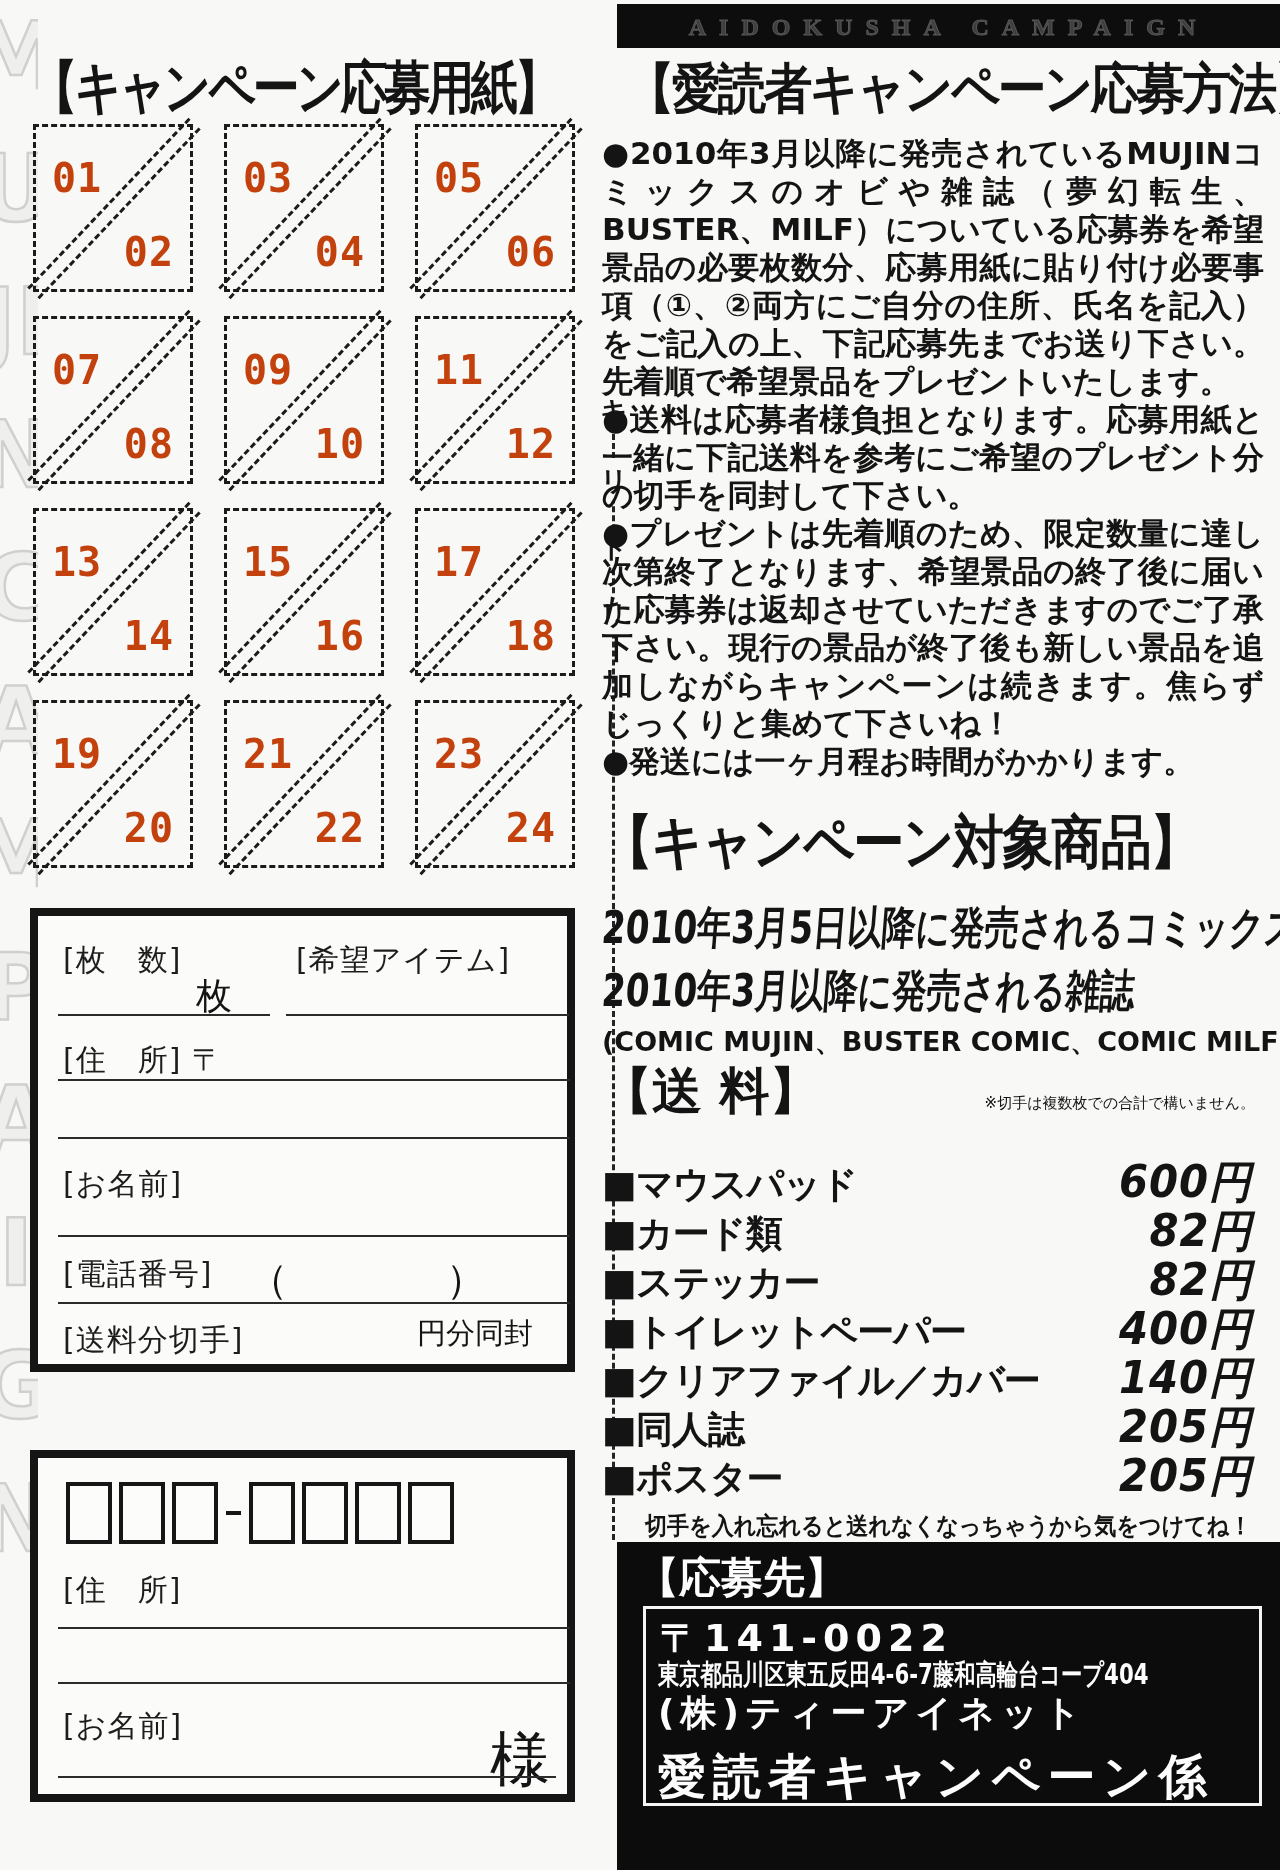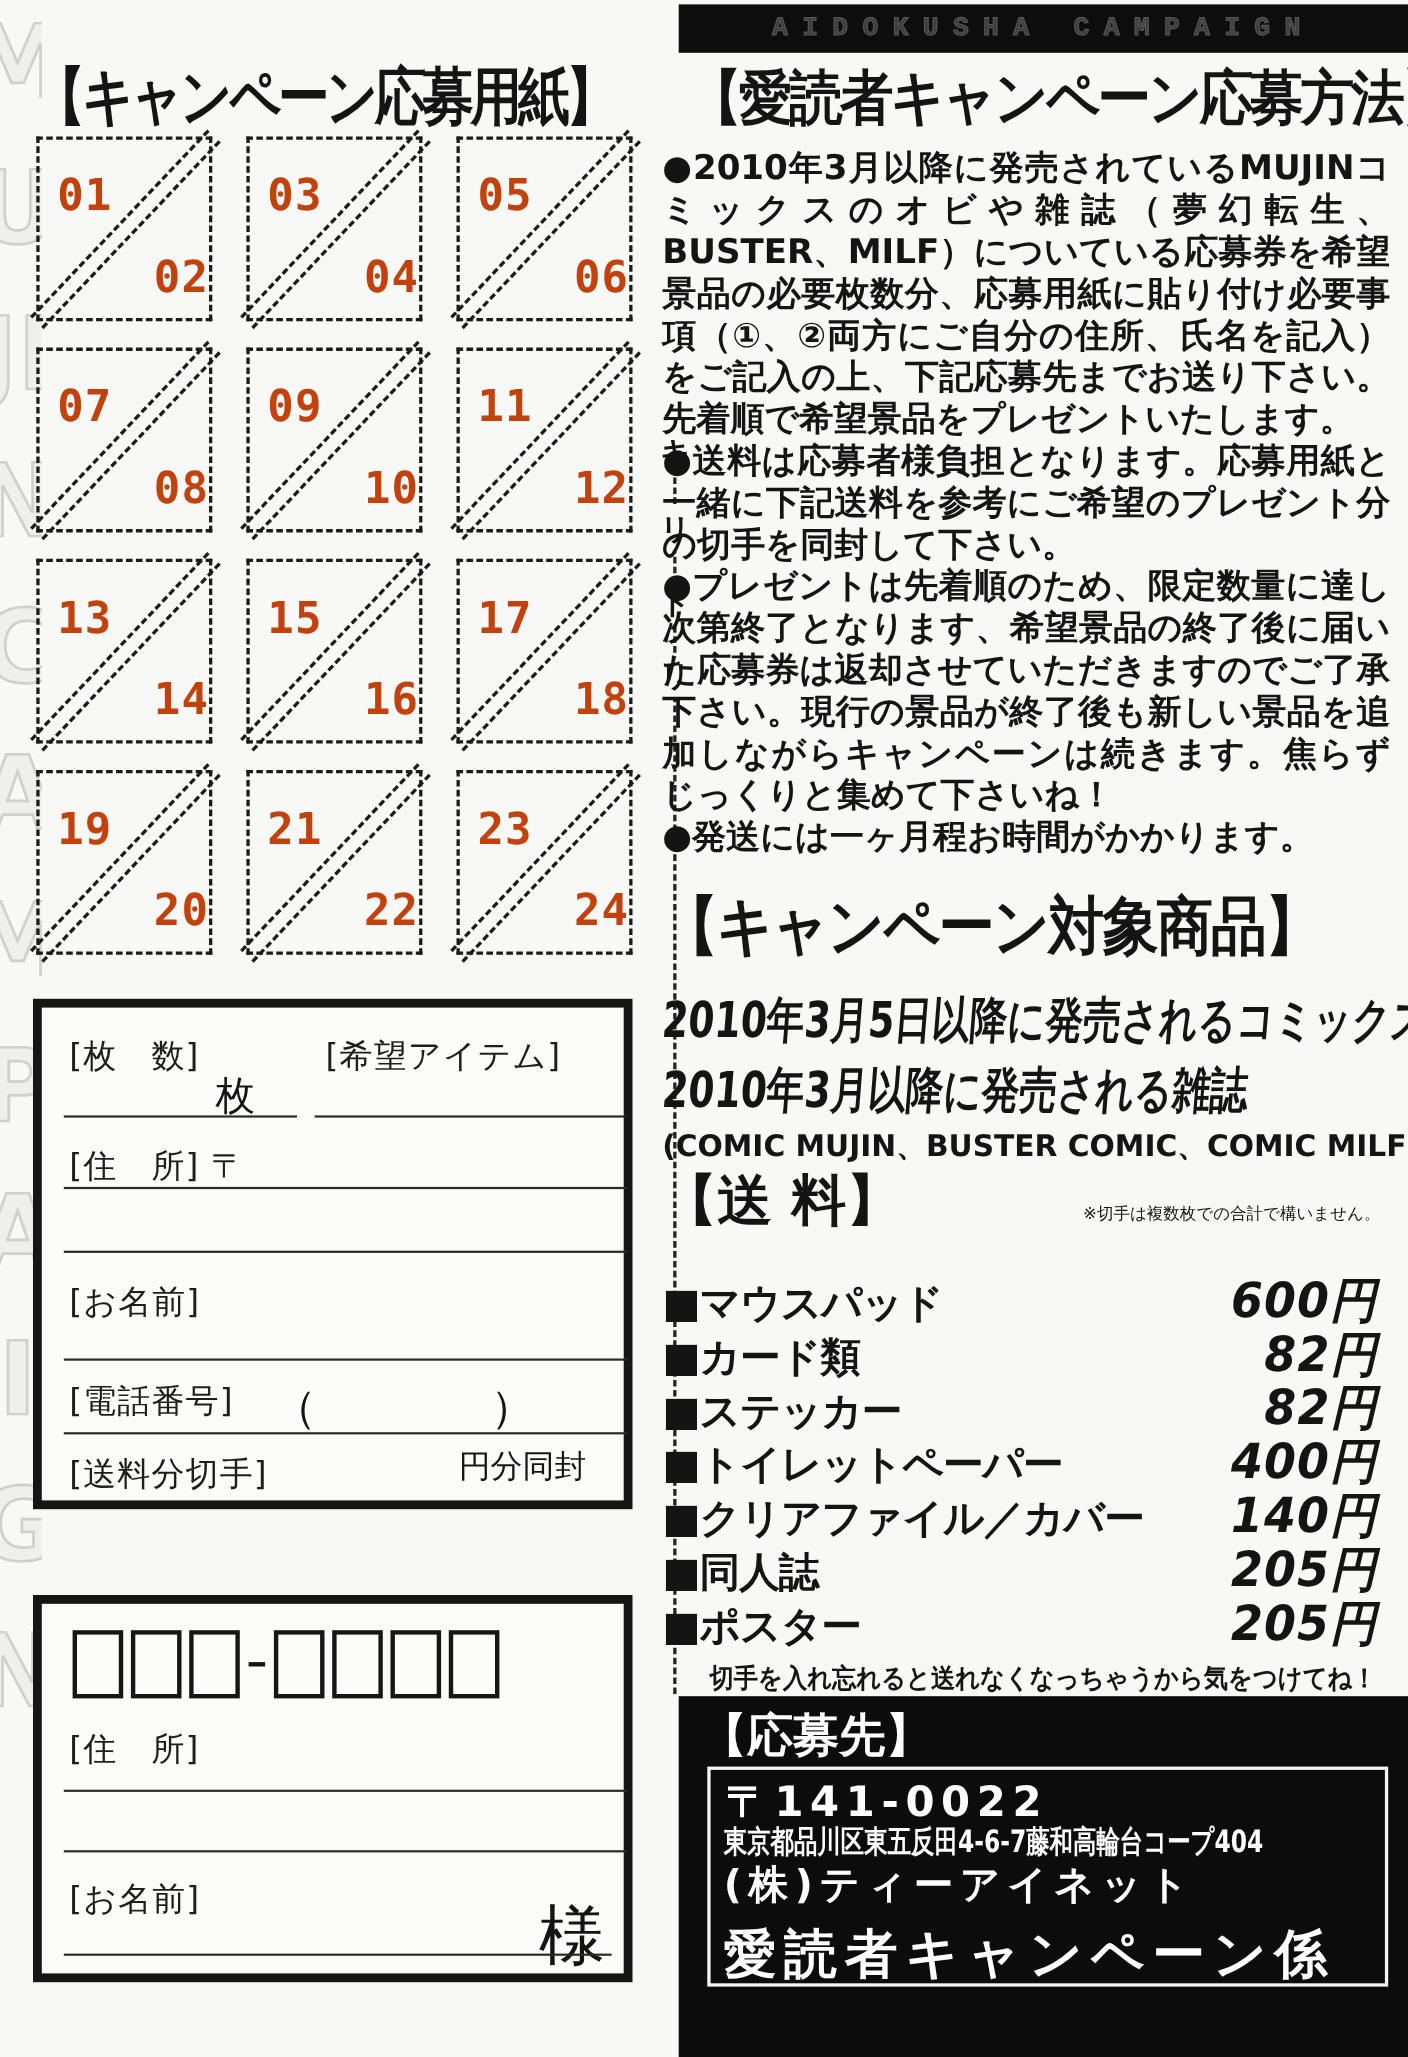--- a/index.html
+++ b/index.html
@@ -11,41 +11,41 @@
   #watermark{position:absolute;left:0;top:0;width:38px;height:1870px;overflow:hidden;}
   #watermark .wm-inner{
     position:absolute;left:-34px;top:-10px;width:100px;
     font-size:92px;line-height:133px;font-weight:bold;text-align:center;
     word-break:break-all;color:#efefed;-webkit-text-stroke:2.5px #d0d0ce;
   }
   
   #topbar{position:absolute;left:617px;top:4px;width:663px;height:44px;background:#0d0d0d;}
   #topbar span{
     display:block;width:100%;text-align:center;line-height:46px;
-    font-family:Liberation Mono, monospace;
+    font-family:Liberation Serif, serif;
     font-size:24px;font-weight:bold;letter-spacing:13px;color:#3e3e3e;
     -webkit-text-stroke:1px #575757;white-space:nowrap;
   }
   
   #left-title{
     position:absolute;left:31px;top:50px;font-size:57px;font-weight:bold;
     letter-spacing:-4px;transform:scaleX(.82);transform-origin:left;white-space:nowrap;
   }
   #ticket-grid{
     position:absolute;left:33px;top:124px;display:grid;
     grid-template-columns:repeat(3,160px);grid-auto-rows:168px;
     column-gap:31px;row-gap:24px;
   }
   .cell{position:relative;border:3px dashed #1b1b1b;}
   .cell .num{
     position:absolute;font-family:"DejaVu Sans Mono","Liberation Mono",monospace;
     font-weight:bold;font-size:40px;color:#c2410c;letter-spacing:1px;
   }
   .cell .na{left:16px;top:28px;}
-  .cell .nb{right:0;bottom:14px;}
+  .cell .nb{right:16px;bottom:14px;}
   .diag{position:absolute;left:-39px;top:80px;width:234px;border-top:3px dashed #1b1b1b;}
   .d1{transform:rotate(-46.5deg) translateY(-7px);}
   .d2{transform:rotate(-46.5deg) translateY(7px);}
   
   .formbox{position:absolute;left:30px;width:545px;background:#fbfbfa;border:8px solid #151515;box-sizing:border-box;}
   #form1{top:908px;height:464px;}
   #form2{top:1450px;height:352px;}
   .flabel{position:absolute;font-size:30px;color:#1d1d1d;letter-spacing:1px;white-space:nowrap;}
   .fline{position:absolute;height:0;border-top:2px solid #2b2b2b;}
   #f1-unit{position:absolute;font-size:36px;}

